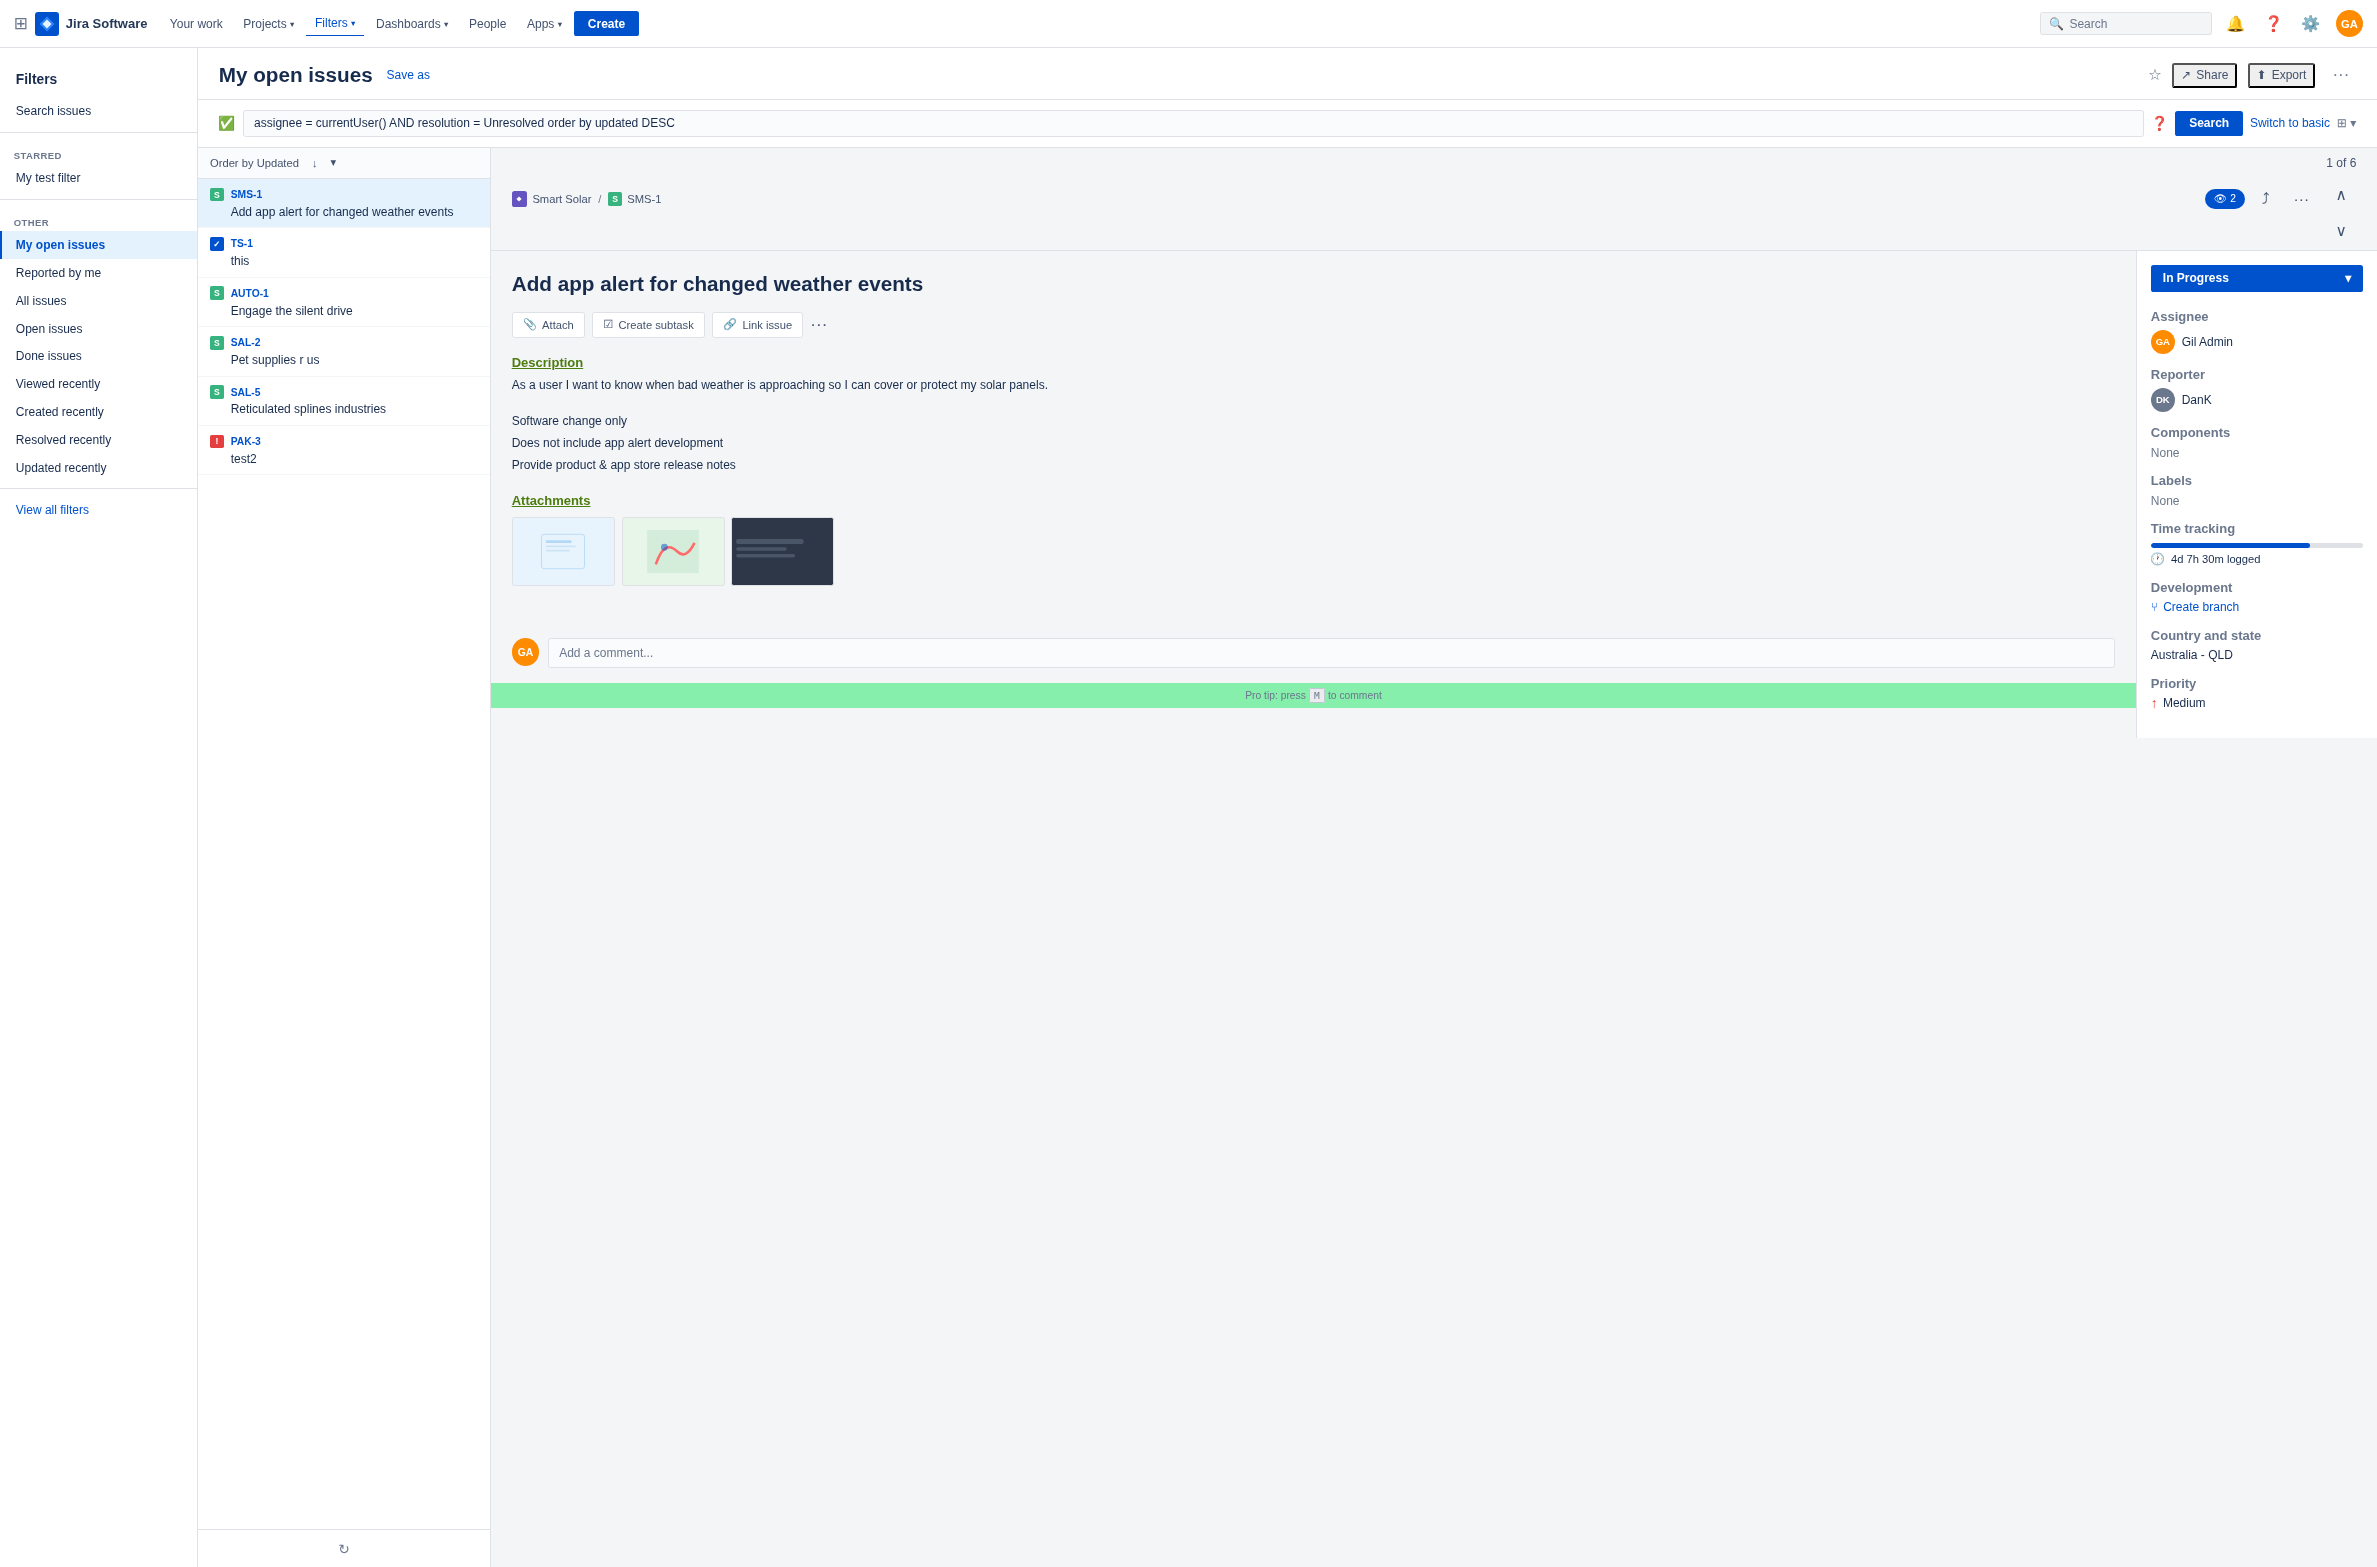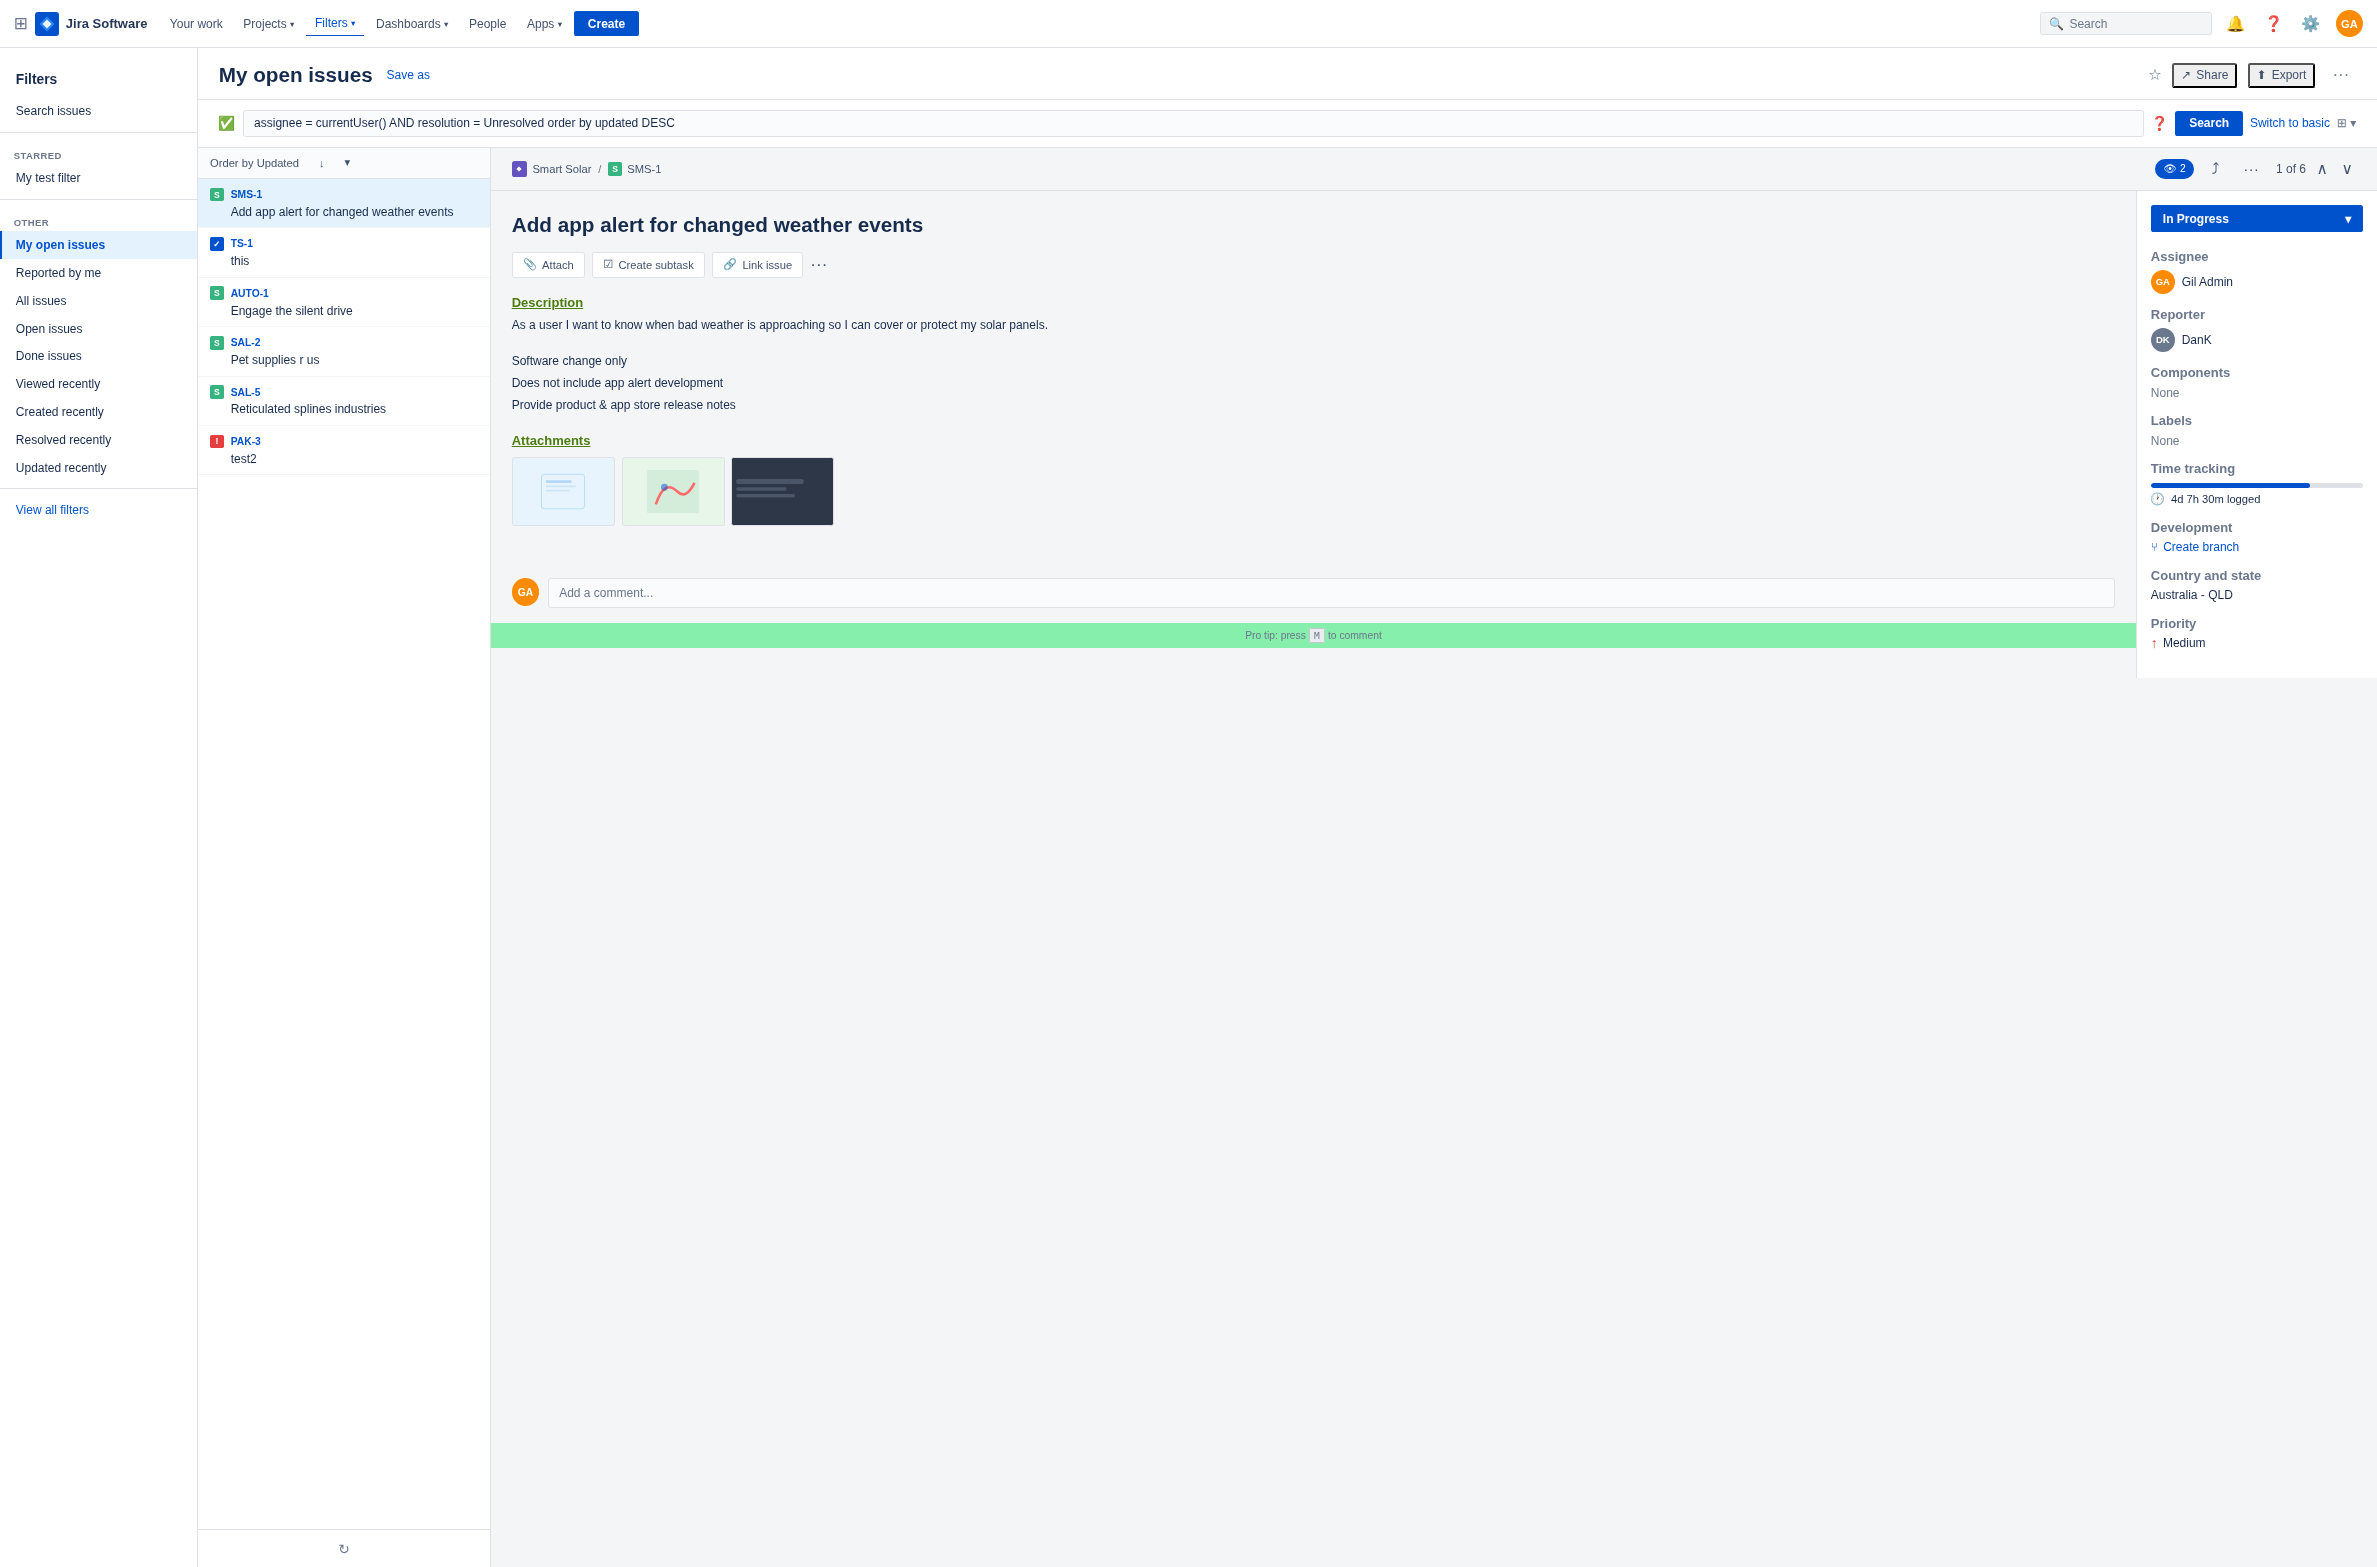--- a/index.html
+++ b/index.html
@@ -90,21 +90,21 @@
     .view-toggle { display: flex; align-items: center; gap: 3.4px; color: #6b778c; cursor: pointer; }
 
     
     .content-area { display: flex; flex: 1; overflow: hidden; }
 
     
     .issue-list-header {
       display: flex; align-items: center; padding: 8.6px 12px; border-bottom: 0.9px solid #dfe1e6;
       background: #fafbfc;
     }
-    .order-by { display: flex; align-items: flex-end; gap: 20px; font-size: 11.2px; color: #42526e; cursor: pointer; }
+    .order-by { display: flex; align-items: flex-end; gap: 13px; font-size: 11.2px; color: #42526e; cursor: pointer; }
     .issue-item {
       padding: 8.6px 12px; border-bottom: 0.9px solid #f4f5f7; cursor: pointer;
       display: flex; flex-direction: column; gap: 3.4px;
     }
     .issue-item.selected { background: #e3f2fd; }
     .issue-item-top { display: flex; align-items: center; gap: 6.9px; }
     .badge-icon { width: 13.8px; height: 13.8px; border-radius: 1.7px; display: flex; align-items: center; justify-content: center; font-size: 8.6px; font-weight: 700; color: #fff; }
     .badge-story { background: #36b37e; }
     .badge-task { background: #0052cc; }
     .badge-bug { background: #e53e3e; }
@@ -119,21 +119,21 @@
     
     .detail-top-bar {
       display: flex; align-items: center; padding: 8.6px 20.7px; border-bottom: 0.9px solid #dfe1e6;
       gap: 6.9px;
     }
     .breadcrumb-item { font-size: 11.2px; color: #42526e; cursor: pointer; display: flex; align-items: center; gap: 5.2px; }
     .breadcrumb-sep { color: #6b778c; font-size: 11.2px; }
     .project-icon-sm { width: 15.5px; height: 15.5px; border-radius: 2.6px; background: #6554c0; display: flex; align-items: center; justify-content: center; }
     .issue-icon-sm { width: 13.8px; height: 13.8px; border-radius: 1.7px; background: #36b37e; display: flex; align-items: center; justify-content: center; font-size: 8.6px; color: #fff; font-weight: 700; }
     .detail-actions-right { margin-left: auto; display: flex; align-items: center; gap: 10.3px; }
-    .pagination { display: flex; align-items: center; gap: 7px; font-size: 12px; color: #42526e; }
+    .pagination { display: flex; align-items: center; gap: 14px; font-size: 12px; color: #42526e; flex-direction: column; }
     .nav-btn { color: #42526e; cursor: pointer; font-size: 15.5px; padding: 1.7px 3.4px; }
     .view-count { display: flex; align-items: center; gap: 3.4px; background: #0052cc; color: #fff; padding: 3.4px 8.6px; border-radius: 10.3px; font-size: 10.3px; cursor: pointer; }
     .share-btn, .more-actions-btn { color: #42526e; cursor: pointer; font-size: 15.5px; padding: 3.4px 6.9px; }
 
     
     .detail-content { padding: 20.7px; }
     .detail-issue-title { font-size: 20.7px; font-weight: 600; color: #172b4d; margin-bottom: 13.8px; line-height: 1.3; }
     .detail-toolbar { display: flex; align-items: center; gap: 6.9px; margin-bottom: 17px; flex-wrap: wrap; }
     .toolbar-btn {
       display: flex; align-items: center; gap: 5.2px; padding: 5.2px 10.3px; border: 0.9px solid #dfe1e6;

